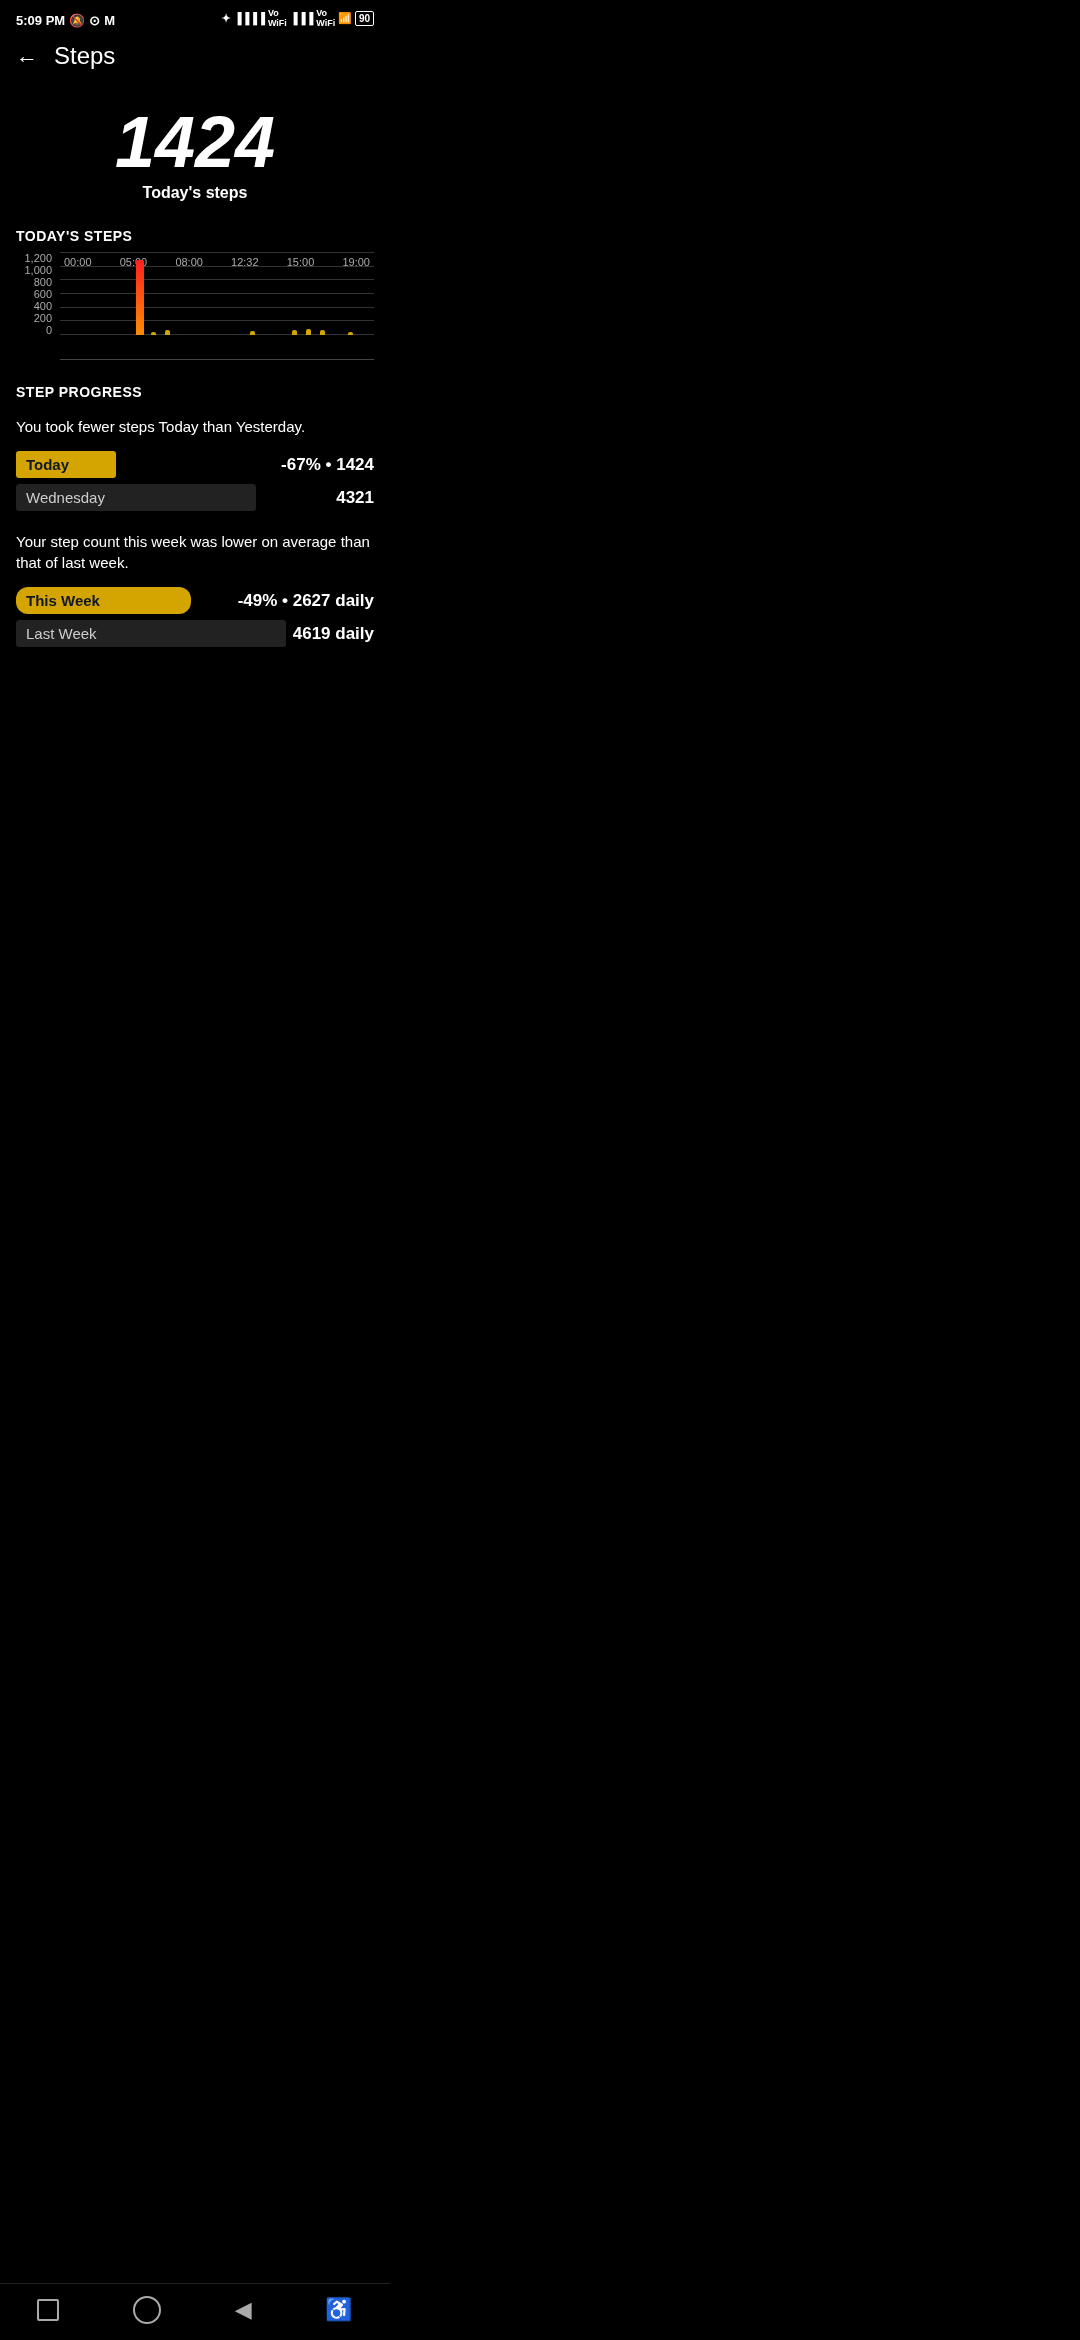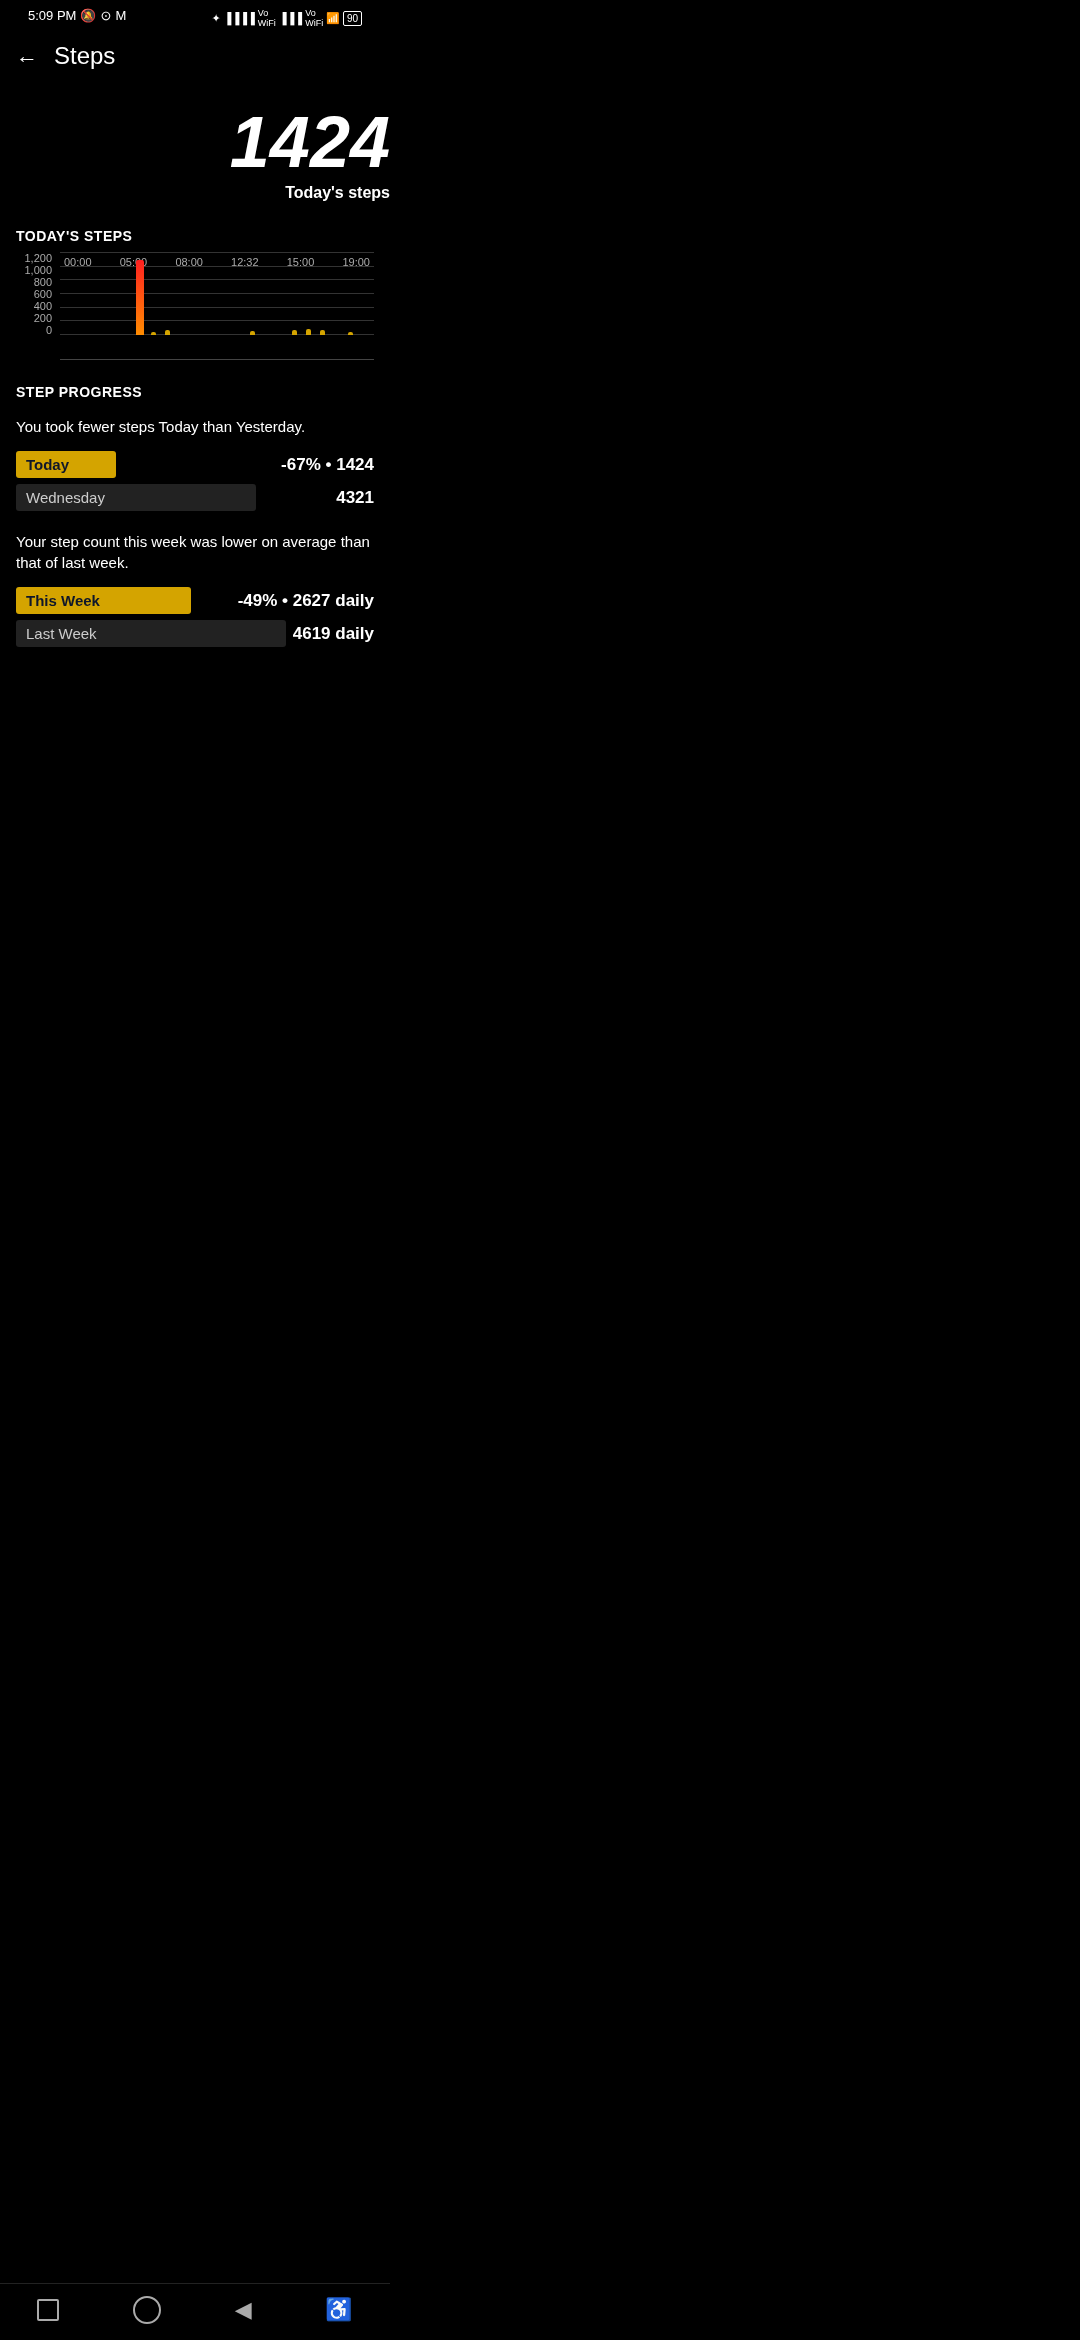--- a/index.html
+++ b/index.html
@@ -11,24 +11,24 @@
       width: 390px;
       min-height: 844px;
       overflow-x: hidden;
       position: relative;
     }
 
     
     .status-bar {
       display: flex;
       justify-content: space-between;
-      align-items: flex-start;
-      padding: 8px 28px 4px;
+      align-items: flex-end;
+      padding: 8px 16px 4px;
       font-size: 13px;
-      font-weight: 400;
+      font-weight: 700;
     }
     .status-left { display: flex; align-items: center; gap: 4px; }
     .status-right { display: flex; align-items: center; gap: 3px; font-size: 11px; }
     .battery-box {
       border: 1.5px solid #fff;
       border-radius: 2px;
       padding: 1px 3px;
       font-size: 10px;
       position: relative;
     }
@@ -46,21 +46,21 @@
       color: #fff;
     }
     .page-title {
       font-size: 24px;
       font-weight: 400;
       color: #fff;
     }
 
     
     .hero-section {
-      text-align: right;
+      text-align: center;
       padding: 20px 0 10px;
     }
     .hero-number {
       font-size: 72px;
       font-weight: 900;
       font-style: italic;
       color: #fff;
       line-height: 1;
     }
     .hero-label {
@@ -176,21 +176,21 @@
     .progress-bar-label {
       font-size: 15px;
       font-weight: 700;
       color: #0f172a;
       padding: 5px 10px;
       border-radius: 3px;
       min-width: 100px;
     }
     .label-today { background: #d4a400; }
     .label-yesterday { background: #222; color: #ccc; font-weight: 400; min-width: 240px; }
-    .label-thisweek { background: #d4a400; min-width: 175px; }
+    .label-thisweek { background: #d4a400; min-width: 175px; border-radius: 12px; }
     .label-lastweek { background: #222; color: #ccc; font-weight: 400; min-width: 270px; padding-left: 10px; }
     .progress-value {
       font-size: 17px;
       font-weight: 700;
       color: #fff;
       text-align: right;
     }
 
     .week-desc {
       font-size: 15px;

